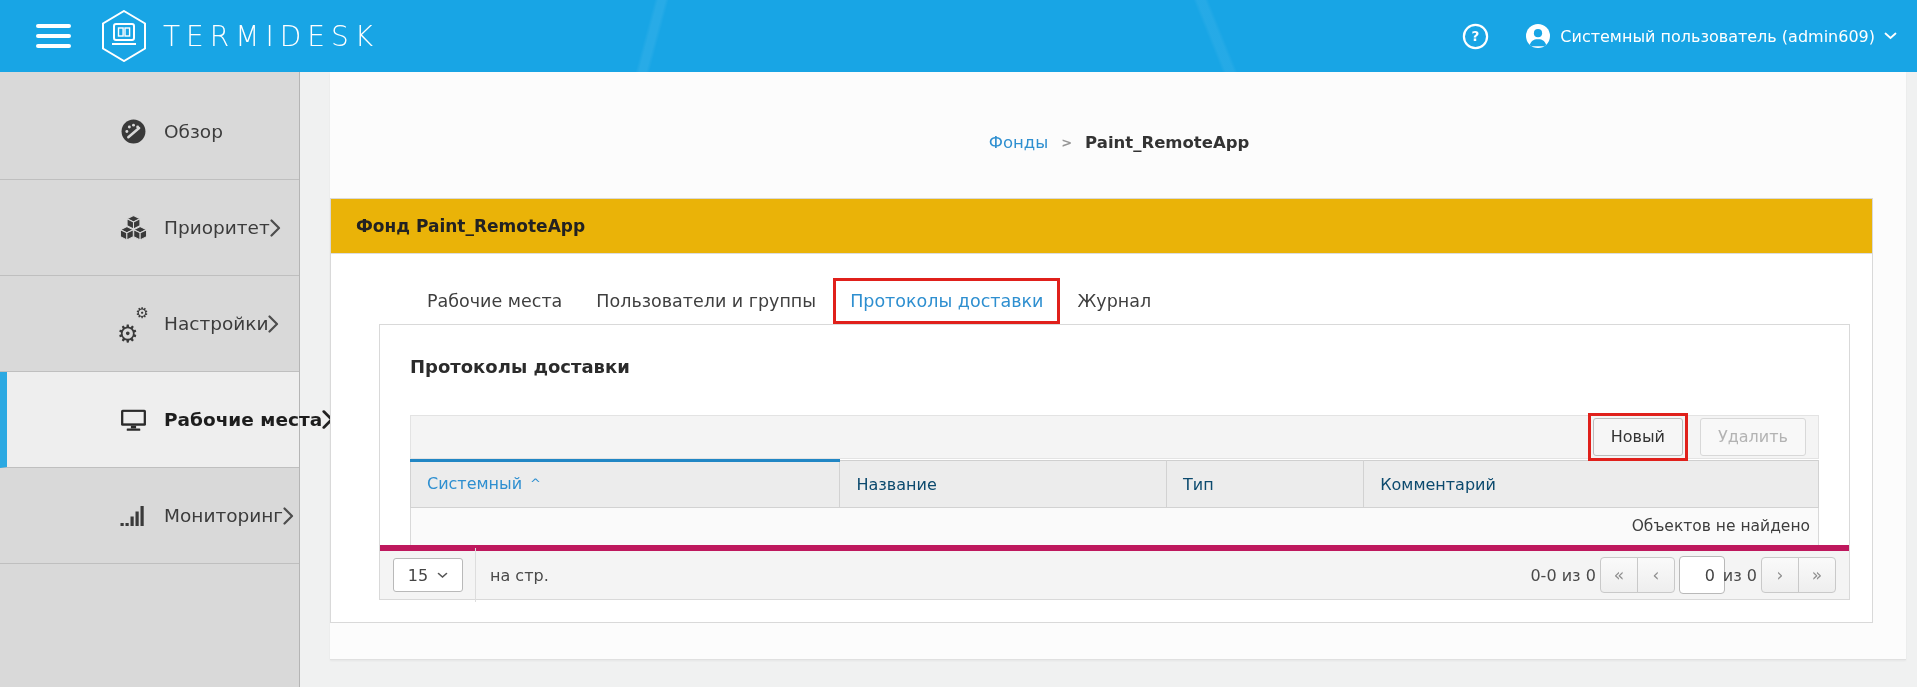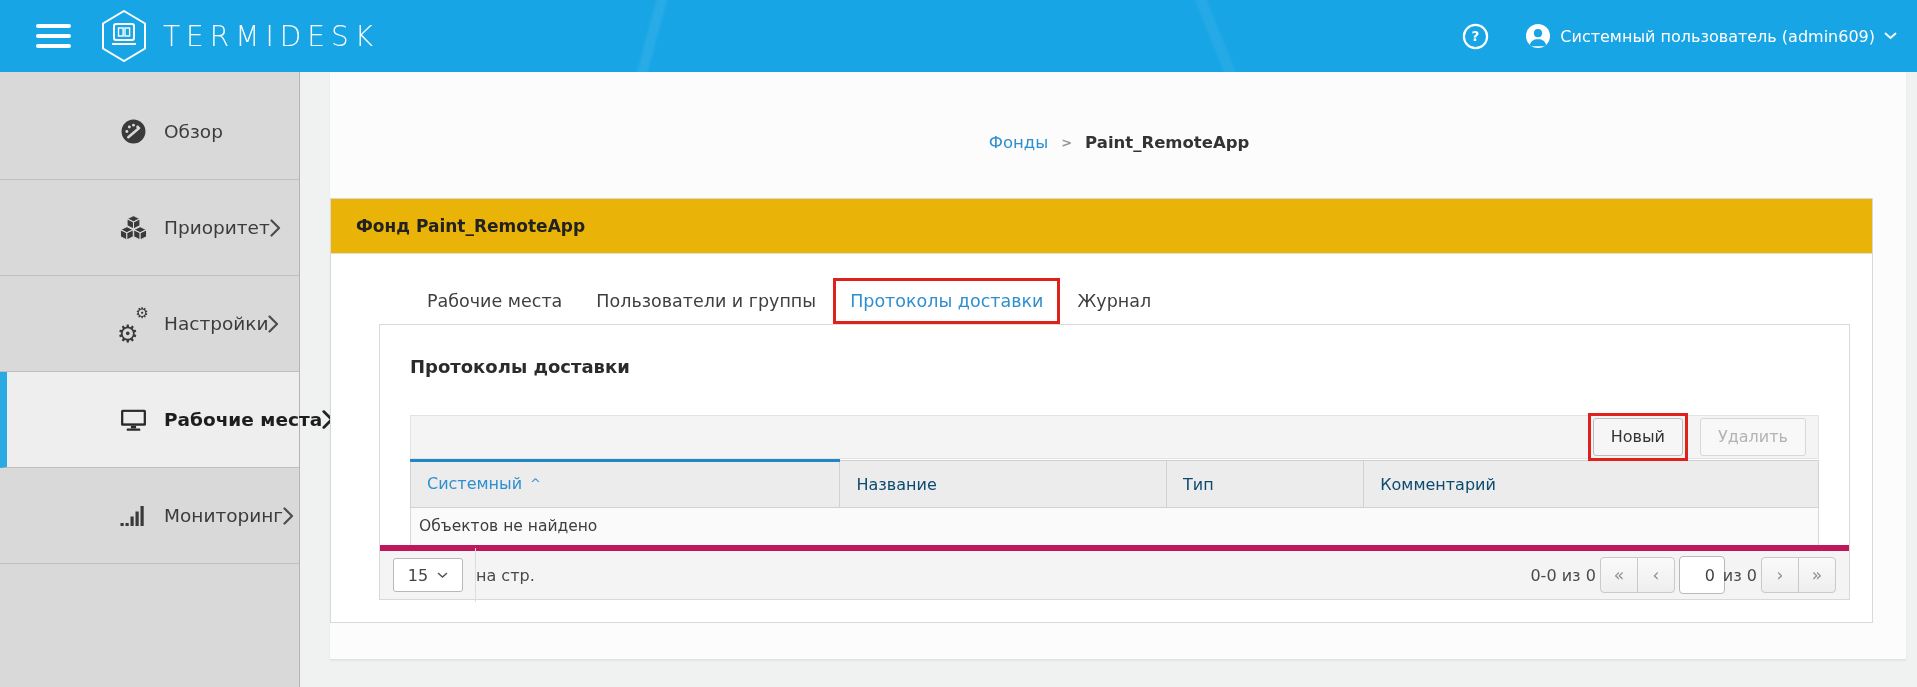--- a/index.html
+++ b/index.html
@@ -92,33 +92,33 @@
   table.grid{width:calc(100% - 60px);margin:0 30px;border-collapse:collapse;table-layout:fixed;}
   .grid th{
     background:#ececec;border:1px solid #d2d2d2;border-top:1px solid #cfcfcf;
     padding:13px 16px 12px;font-weight:400;font-size:16px;text-align:left;color:#0c4a6e;cursor:pointer;
     line-height:21px;white-space:nowrap;
   }
   .grid th.sorted{border-top:3px solid #2186c4;padding-top:11px;color:var(--link);}
   .sort-caret{font-size:13px;margin-left:8px;position:relative;top:-1px;}
   .grid td.empty{
     background:#fafafa;border:1px solid #d9d9d9;border-top:none;border-bottom:none;
-    text-align:left;padding:8px;font-size:15.5px;color:#3d3d3d;line-height:21px;
+    text-align:right;padding:8px;font-size:15.5px;color:#3d3d3d;line-height:21px;
   }
   
   .pager{
     border-top:6px solid #be185d;background:#f4f4f4;height:54px;
     display:flex;align-items:center;padding:0 13px;
   }
   .page-size{
     width:70px;height:34px;background:#fff;border:1px solid #b9b9b9;border-radius:3px;
     display:flex;align-items:center;justify-content:center;gap:9px;font-size:16px;color:#444;cursor:pointer;
   }
   .pager-divider{width:1px;height:54px;background:#ddd;margin-left:12px;}
-  .per-page{font-size:16px;color:#4a4a4a;}
+  .per-page{margin-left:14px;font-size:16px;color:#4a4a4a;}
   .pager-right{margin-left:auto;display:flex;align-items:center;gap:4px;}
   .range{font-size:16px;color:#4a4a4a;}
   .pgroup{display:flex;}
   .pbtn{
     width:38px;height:36px;background:linear-gradient(#fafafa,#eeeeee);
     border:1px solid #c9c9c9;color:#8f8f8f;font-size:17px;
     display:flex;align-items:center;justify-content:center;cursor:pointer;
   }
   .pbtn.first{border-radius:4px 0 0 4px;}
   .pbtn.last{border-radius:0 4px 4px 0;margin-left:-1px;}

